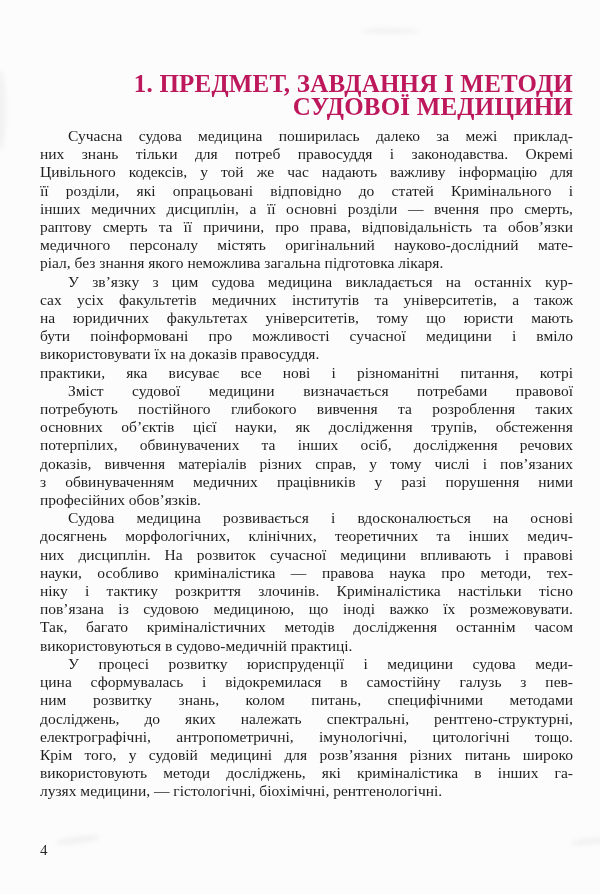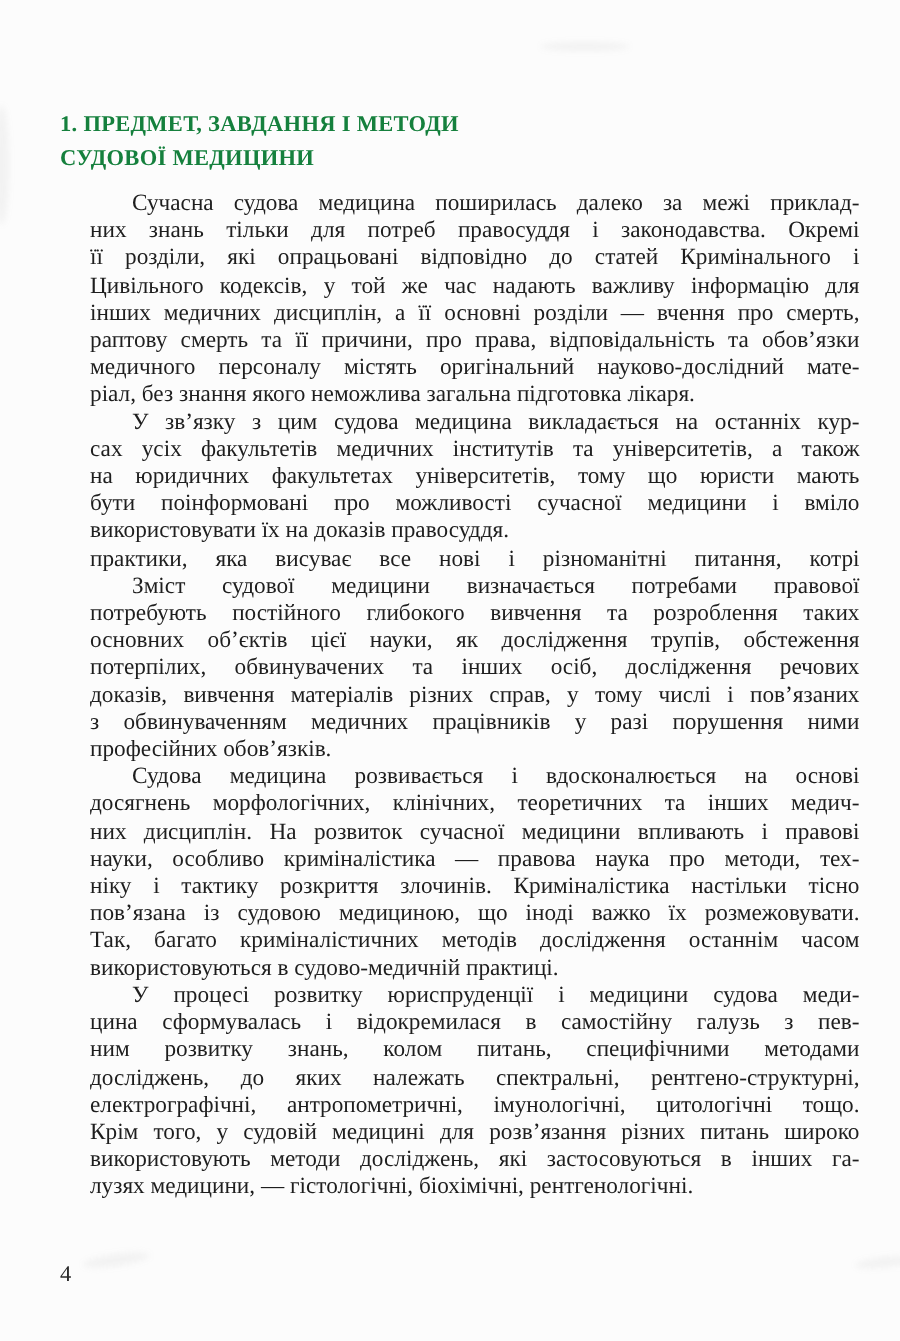--- a/index.html
+++ b/index.html
@@ -25,31 +25,31 @@
     border-radius: 50%;
     filter: blur(2px);
   }
   .smudge.s1 { left: -4px; top: 70px; width: 10px; height: 80px; }
   .smudge.s2 { left: 55px; top: 836px; width: 45px; height: 8px; transform: rotate(-8deg); }
   .smudge.s3 { left: 570px; top: 838px; width: 40px; height: 7px; transform: rotate(-6deg); }
   .smudge.s4 { left: 360px; top: 28px; width: 60px; height: 6px; }
 
   .heading {
     margin: 72px 27px 0 40px;
-    text-align: left;
+    text-align: right;
     font-weight: bold;
-    font-size: 15px;
+    font-size: 25px;
     line-height: 23px;
-    color: #15803d;
+    color: #be185d;
     letter-spacing: 0.2px;
   }
   .heading .hline { display: block; }
 
   .body-text {
-    margin: 9px 27px 0 60px;
+    margin: 9px 27px 0 40px;
     font-size: 15.5px;
     line-height: 18.2px;
   }
   .para { margin: 0; }
   .para .line {
     text-align: justify;
     text-align-last: justify;
     white-space: normal;
   }
   .para .line.first { text-indent: 28px; }
@@ -74,22 +74,22 @@
 
   <h1 class="heading">
     <span class="hline">1. ПРЕДМЕТ, ЗАВДАННЯ І МЕТОДИ</span>
     <span class="hline">СУДОВОЇ МЕДИЦИНИ</span>
   </h1>
 
   <div class="body-text">
     <div class="para">
         <div class="line first">Сучасна судова медицина поширилась далеко за межі приклад-</div>
         <div class="line">них знань тільки для потреб правосуддя і законодавства. Окремі</div>
+        <div class="line">Цивільного кодексів, у той же час надають важливу інформацію для</div>
         <div class="line">її розділи, які опрацьовані відповідно до статей Кримінального і</div>
-        <div class="line">Цивільного кодексів, у той же час надають важливу інформацію для</div>
         <div class="line">інших медичних дисциплін, а її основні розділи — вчення про смерть,</div>
         <div class="line">раптову смерть та її причини, про права, відповідальність та обов’язки</div>
         <div class="line">медичного персоналу містять оригінальний науково-дослідний мате-</div>
         <div class="line last">ріал, без знання якого неможлива загальна підготовка лікаря.</div>
       </div>
     <div class="para">
         <div class="line first">У зв’язку з цим судова медицина викладається на останніх кур-</div>
         <div class="line">сах усіх факультетів медичних інститутів та університетів, а також</div>
         <div class="line">на юридичних факультетах університетів, тому що юристи мають</div>
         <div class="line">бути поінформовані про можливості сучасної медицини і вміло</div>
@@ -115,19 +115,19 @@
         <div class="line">Так, багато криміналістичних методів дослідження останнім часом</div>
         <div class="line last">використовуються в судово-медичній практиці.</div>
       </div>
     <div class="para">
         <div class="line first">У процесі розвитку юриспруденції і медицини судова меди-</div>
         <div class="line">цина сформувалась і відокремилася в самостійну галузь з пев-</div>
         <div class="line">ним розвитку знань, колом питань, специфічними методами</div>
         <div class="line">досліджень, до яких належать спектральні, рентгено-структурні,</div>
         <div class="line">електрографічні, антропометричні, імунологічні, цитологічні тощо.</div>
         <div class="line">Крім того, у судовій медицині для розв’язання різних питань широко</div>
-        <div class="line">використовують методи досліджень, які застосовуються в інших га-</div>
+        <div class="line">використовують методи досліджень, які криміналістика в інших га-</div>
         <div class="line last">лузях медицини, — гістологічні, біохімічні, рентгенологічні.</div>
       </div>
   </div>
 
   <div class="pagenum">4</div>
 </div>
 
 </body></html>

